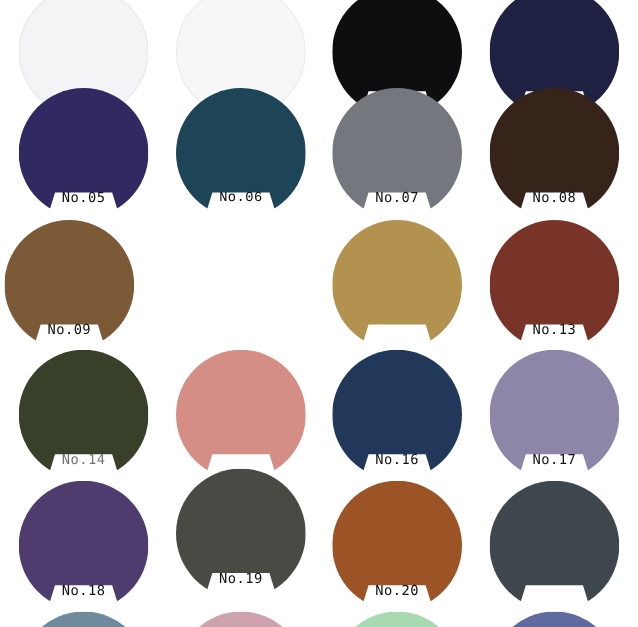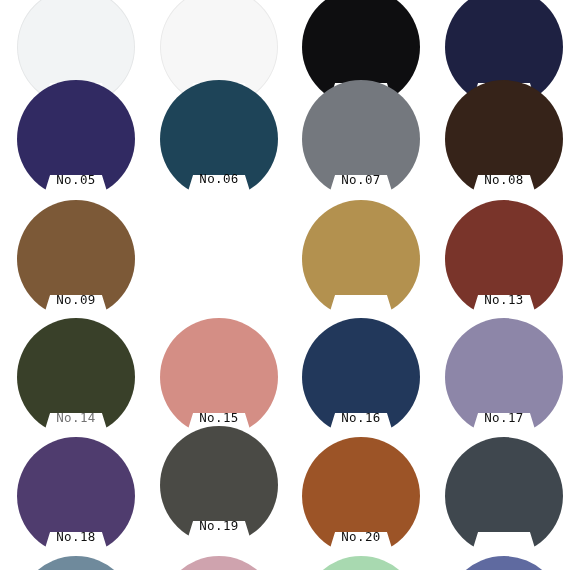--- a/index.html
+++ b/index.html
@@ -94,38 +94,37 @@
       <div class="swatch-label" style="color: #000000; font-family: Liberation Mono, monospace;">No.06</div>
     </div>
     <div class="swatch" style="left: 302px; top: 80px; width: 118px; height: 118px;">
       <div class="swatch-disc" style="background: rgb(116, 120, 126);"></div>
       <div class="swatch-label" style="color: rgb(17, 17, 17);">No.07</div>
     </div>
     <div class="swatch" style="left: 445px; top: 80px; width: 118px; height: 118px;">
       <div class="swatch-disc" style="background: rgb(54, 35, 25);"></div>
       <div class="swatch-label" style="color: rgb(17, 17, 17);">No.08</div>
     </div>
-    <div class="swatch" style="left: 17px; top: 200px; width: 118px; height: 118px;">
+    <div class="swatch" style="left: 4px; top: 200px; width: 118px; height: 118px;">
       <div class="swatch-disc" style="background: rgb(124, 89, 55);"></div>
       <div class="swatch-label" style="color: rgb(17, 17, 17);">No.09</div>
     </div>
     <div class="swatch" style="left: 302px; top: 200px; width: 118px; height: 118px;">
       <div class="swatch-disc" style="background: rgb(179, 145, 79);"></div>
     </div>
     <div class="swatch" style="left: 445px; top: 200px; width: 118px; height: 118px;">
       <div class="swatch-disc" style="background: rgb(121, 52, 42);"></div>
       <div class="swatch-label" style="color: rgb(17, 17, 17);">No.13</div>
     </div>
     <div class="swatch" style="left: 17px; top: 318px; width: 118px; height: 118px;">
       <div class="swatch-disc" style="background: rgb(57, 64, 41);"></div>
       <div class="swatch-label" style="color: #737373;">No.14</div>
     </div>
     <div class="swatch" style="left: 160px; top: 318px; width: 118px; height: 118px;">
       <div class="swatch-disc" style="background: rgb(212, 142, 133);"></div>
-      <div class="swatch-label" style="color: rgb(17, 17, 17);">No.15</div>
     </div>
     <div class="swatch" style="left: 302px; top: 318px; width: 118px; height: 118px;">
       <div class="swatch-disc" style="background: rgb(34, 56, 91);"></div>
       <div class="swatch-label" style="color: rgb(17, 17, 17);">No.16</div>
     </div>
     <div class="swatch" style="left: 445px; top: 318px; width: 118px; height: 118px;">
       <div class="swatch-disc" style="background: rgb(141, 134, 168);"></div>
       <div class="swatch-label" style="color: rgb(17, 17, 17);">No.17</div>
     </div>
     <div class="swatch" style="left: 17px; top: 437px; width: 118px; height: 118px;">

